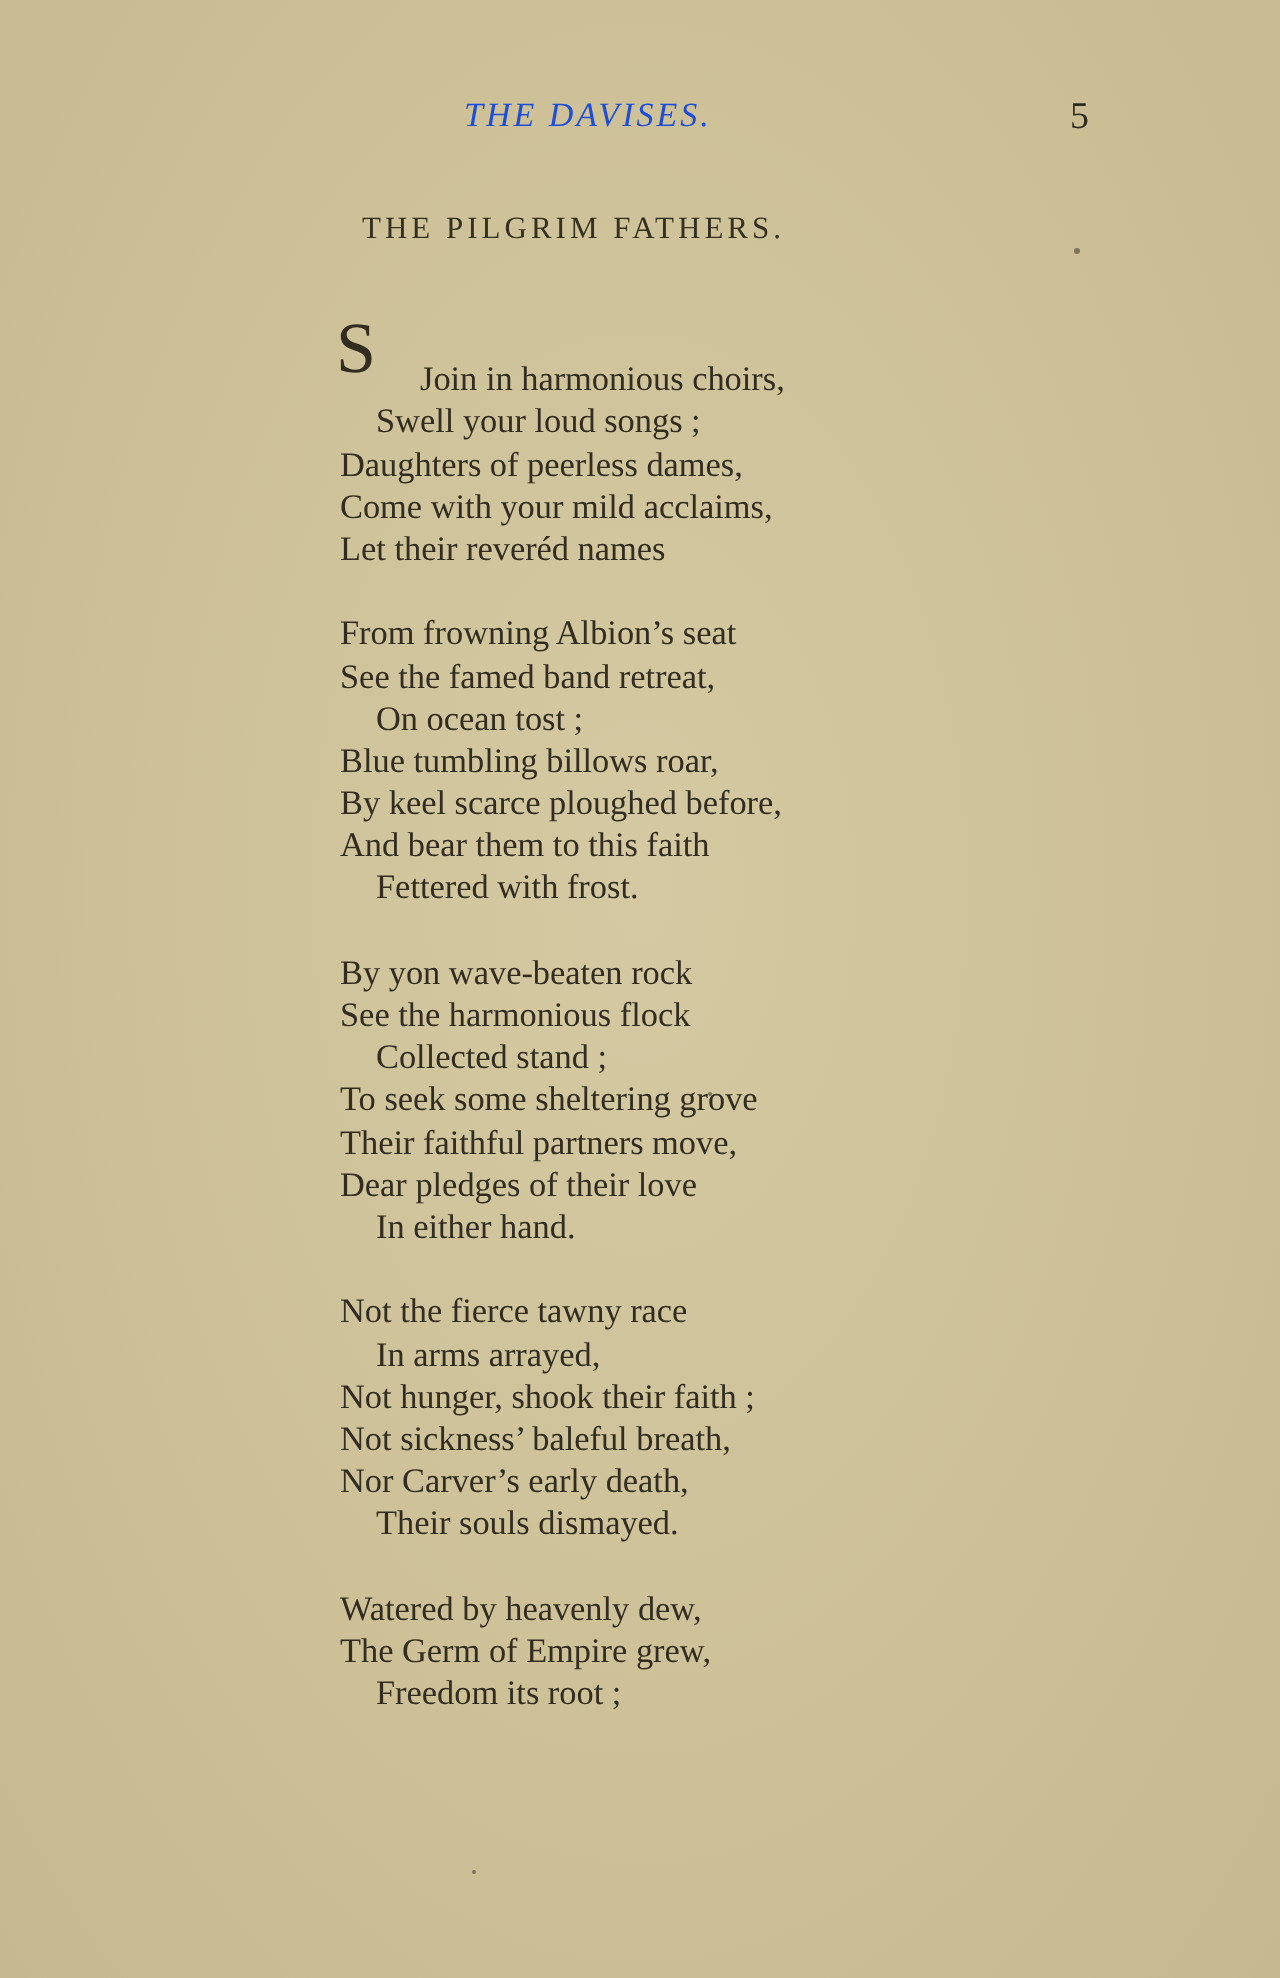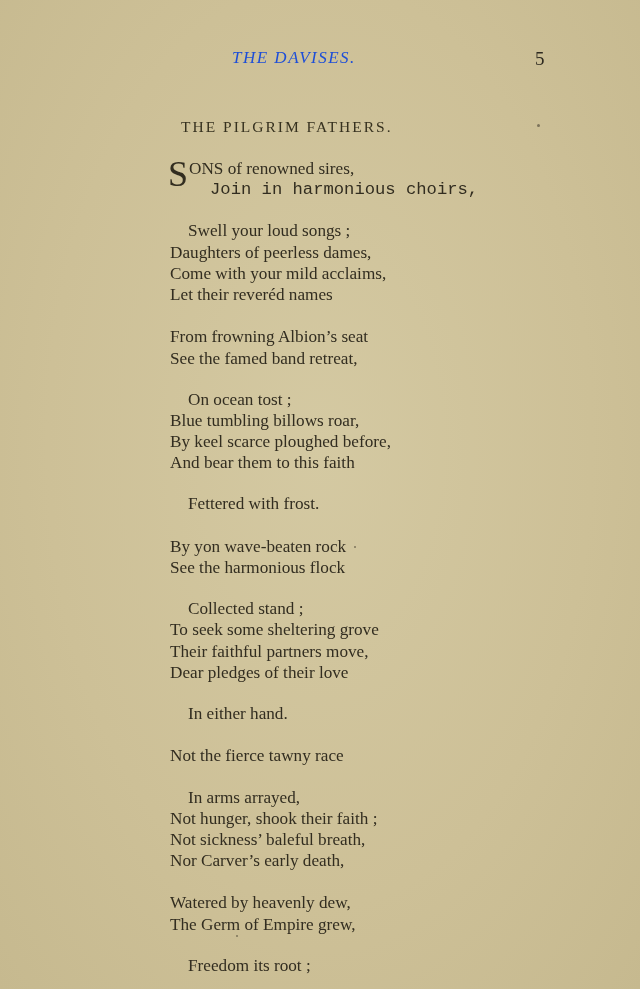--- a/index.html
+++ b/index.html
@@ -27,43 +27,43 @@
   }
   .page-number {
     position: absolute;
     top: 48px;
     left: 535px;
     font-size: 19px;
     color: #2e2a20;
   }
   .poem-title {
     position: absolute;
-    top: 118px;
+    top: 106px;
     left: 181px;
     font-size: 15.5px;
     letter-spacing: 2px;
     color: #36311f;
   }
   .poem {
     position: absolute;
     top: 158px;
     left: 170px;
     font-size: 17.2px;
     line-height: 21.2px;
     color: #322d20;
   }
   .stanza {
     margin: 0 0 21.2px 0;
   }
   .line {
     white-space: nowrap;
     height: 21.2px;
   }
-  .indent-1 { padding-left: 18px; margin-top: 20px; }
-  .indent-2 { padding-left: 40px; font-family: Liberation Mono, monospace; }
+  .indent-1 { padding-left: 18px; }
+  .indent-2 { padding-left: 40px; }
   .dropcap {
     font-size: 36px;
     line-height: 20px;
     float: left;
     margin-top: 6px;
     margin-right: 1px;
     margin-left: -2px;
   }
   .speck {
     position: absolute;
@@ -78,21 +78,21 @@
 <body>
 
 <div class="running-head">THE DAVISES.</div>
 <div class="page-number">5</div>
 
 <div class="poem-title">THE PILGRIM FATHERS.</div>
 
 <div class="poem">
 
   <div class="stanza">
-    <div class="line"><span class="dropcap">S</span><span>ONS of renowned sires,</span></div>
+    <div class="line"><span class="dropcap">S</span></div>
     <div class="line indent-2">Join in harmonious choirs,</div>
     <div class="line indent-1">Swell your loud songs ;</div>
     <div class="line">Daughters of peerless dames,</div>
     <div class="line">Come with your mild acclaims,</div>
     <div class="line">Let their reveréd names</div>
   </div>
 
   <div class="stanza">
     <div class="line">From frowning Albion’s seat</div>
     <div class="line">See the famed band retreat,</div>
@@ -112,20 +112,21 @@
     <div class="line">Dear pledges of their love</div>
     <div class="line indent-1">In either hand.</div>
   </div>
 
   <div class="stanza">
     <div class="line">Not the fierce tawny race</div>
     <div class="line indent-1">In arms arrayed,</div>
     <div class="line">Not hunger, shook their faith ;</div>
     <div class="line">Not sickness’ baleful breath,</div>
     <div class="line">Nor Carver’s early death,</div>
+    <div class="line indent-1">Their souls dismayed.</div>
   </div>
 
   <div class="stanza">
     <div class="line">Watered by heavenly dew,</div>
     <div class="line">The Germ of Empire grew,</div>
     <div class="line indent-1">Freedom its root ;</div>
   </div>
 
 </div>
 

